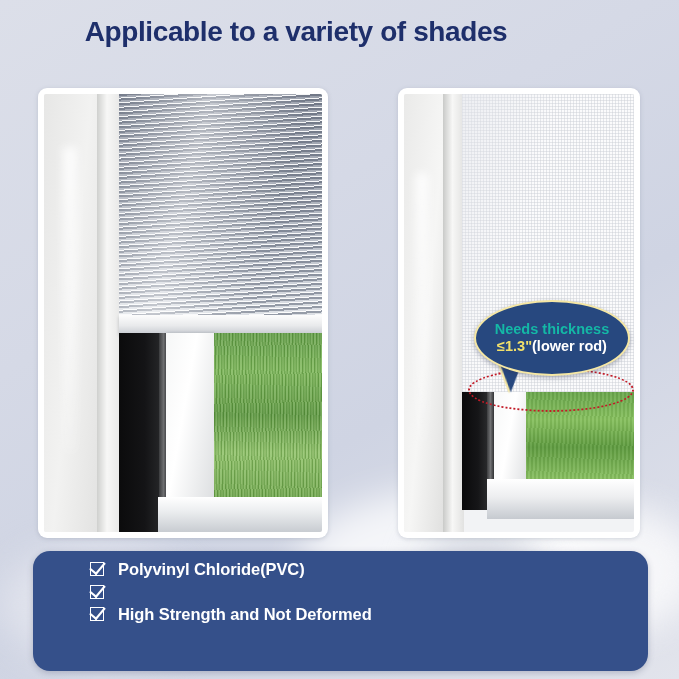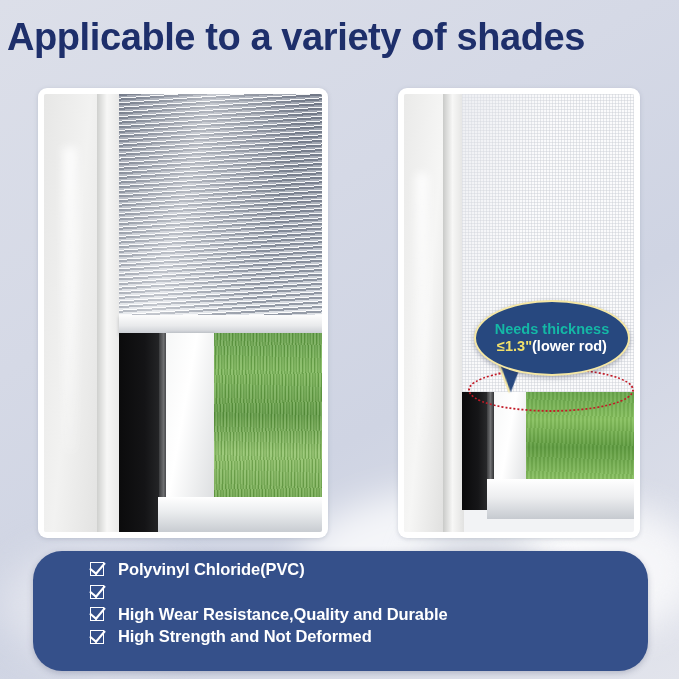--- a/index.html
+++ b/index.html
@@ -31,21 +31,21 @@
   .bd3 { left: 420px; top: 525px; width: 120px; height: 90px;  background: rgba(210,214,224,0.8); }
   .bd4 { left: 0px;   top: 545px; width: 200px; height: 120px; background: rgba(232,234,241,0.7); }
 
   
   .title {
     position: absolute;
     left: 0;
     top: 16px;
     width: 592px;
     text-align: center;
-    font-size: 38px;
+    font-size: 28px;
     font-weight: bold;
     letter-spacing: -0.4px;
     color: #1e2f6b;
     font-family: "Liberation Sans", sans-serif;
   }
 
   
   .photo-card {
     position: absolute;
     background: #ffffff;
@@ -241,21 +241,21 @@
     transform: rotate(-6deg);
     filter: drop-shadow(-1.5px 1px 0 #f5e7a4);
   }
 
   
   #features {
     position: absolute;
     left: 33px; top: 551px;
     width: 615px; height: 120px;
     background: #35508a;
-    border-radius: 29px;
+    border-radius: 17px;
     box-shadow: 0 2px 6px rgba(60,70,100,0.28);
     padding: 7px 0 0 0;
     box-sizing: border-box;
     overflow: hidden;
   }
   .feature-row {
     display: flex;
     align-items: center;
     height: 22.5px;
     padding-left: 57px;
@@ -343,21 +343,17 @@
   <div id="features">
     <div class="feature-row">
       <span class="checkbox"></span>
       <span class="feature-text">Polyvinyl Chloride(PVC)</span>
     </div>
     <div class="feature-row">
       <span class="checkbox"></span>
     </div>
     <div class="feature-row">
       <span class="checkbox"></span>
-      <span class="feature-text">High Wear Resistance,Quality and Durable</span>
-    </div>
-    <div class="feature-row">
-      <span class="checkbox"></span>
       <span class="feature-text">High Strength and Not Deformed</span>
     </div>
   </div>
 
 </div>
 
 </body></html>

